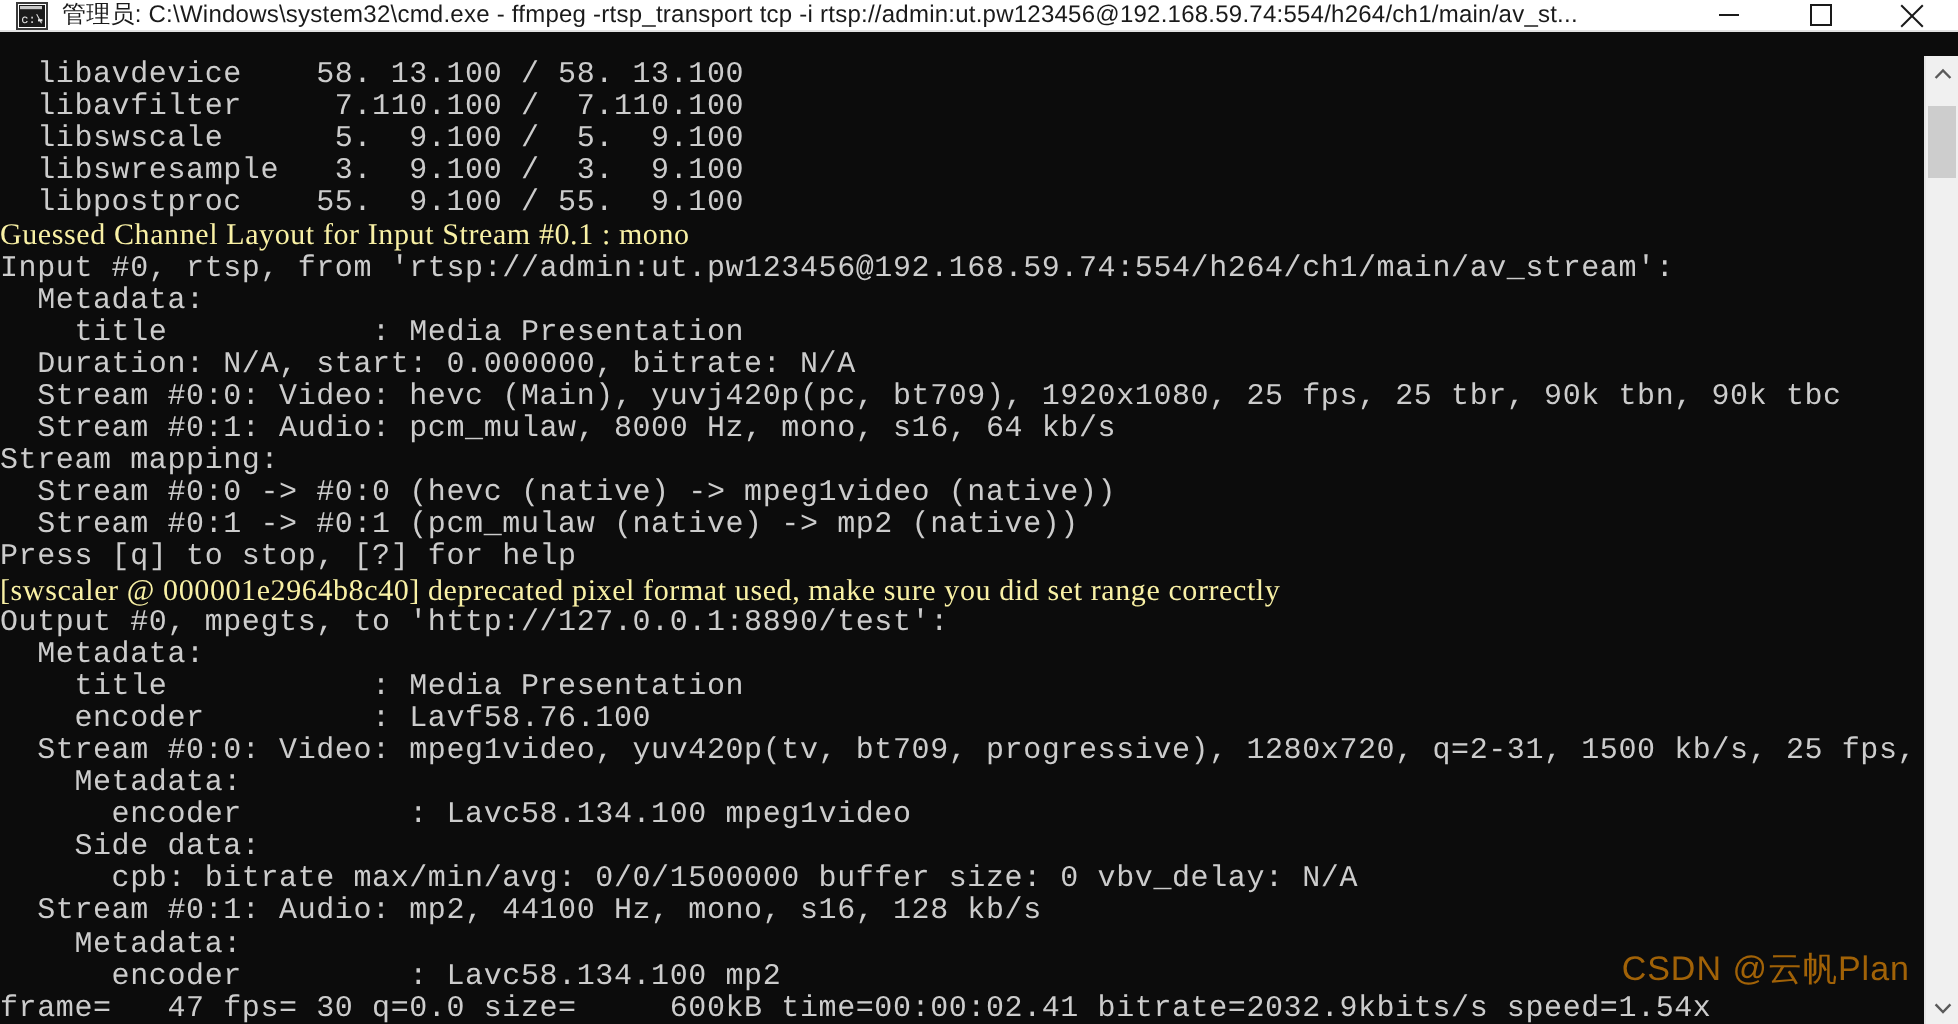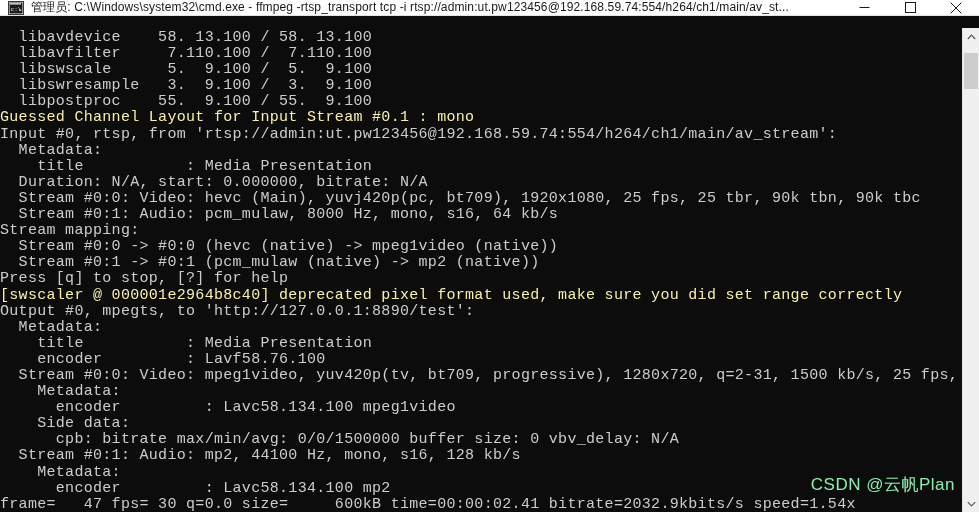--- a/index.html
+++ b/index.html
@@ -76,21 +76,21 @@
     top: 2px;
     width: 100%;
     font-family: "Liberation Mono", "DejaVu Sans Mono", monospace;
     font-size: 15px;
     line-height: 16.1px;
     white-space: pre;
     letter-spacing: 0.02em;
   }
   .ln { height: 16.1px; }
   .c-white  { color: #cccccc; }
-  .c-yellow { color: #f9f1a5; }
+  .c-yellow { color: #f9f1a5; font-family: Liberation Serif, serif; }
 
   
   #scrollbar {
     position: absolute;
     right: 0;
     top: 28px;
     width: 17px;
     height: 484px;
     background: #f0f0f0;
     border-left: 1px solid #e6e6e6;
@@ -117,21 +117,21 @@
     background: #cdcdcd;
   }
 
   
   #watermark {
     position: absolute;
     right: 24px;
     bottom: 16px;
     font-family: "Liberation Sans", sans-serif;
     font-size: 17px;
-    color: #86efac;
+    color: #a16207;
     letter-spacing: 0.5px;
     white-space: nowrap;
     pointer-events: none;
   }
 </style>
 </head>
 <body>
 
 <div id="app">
 

